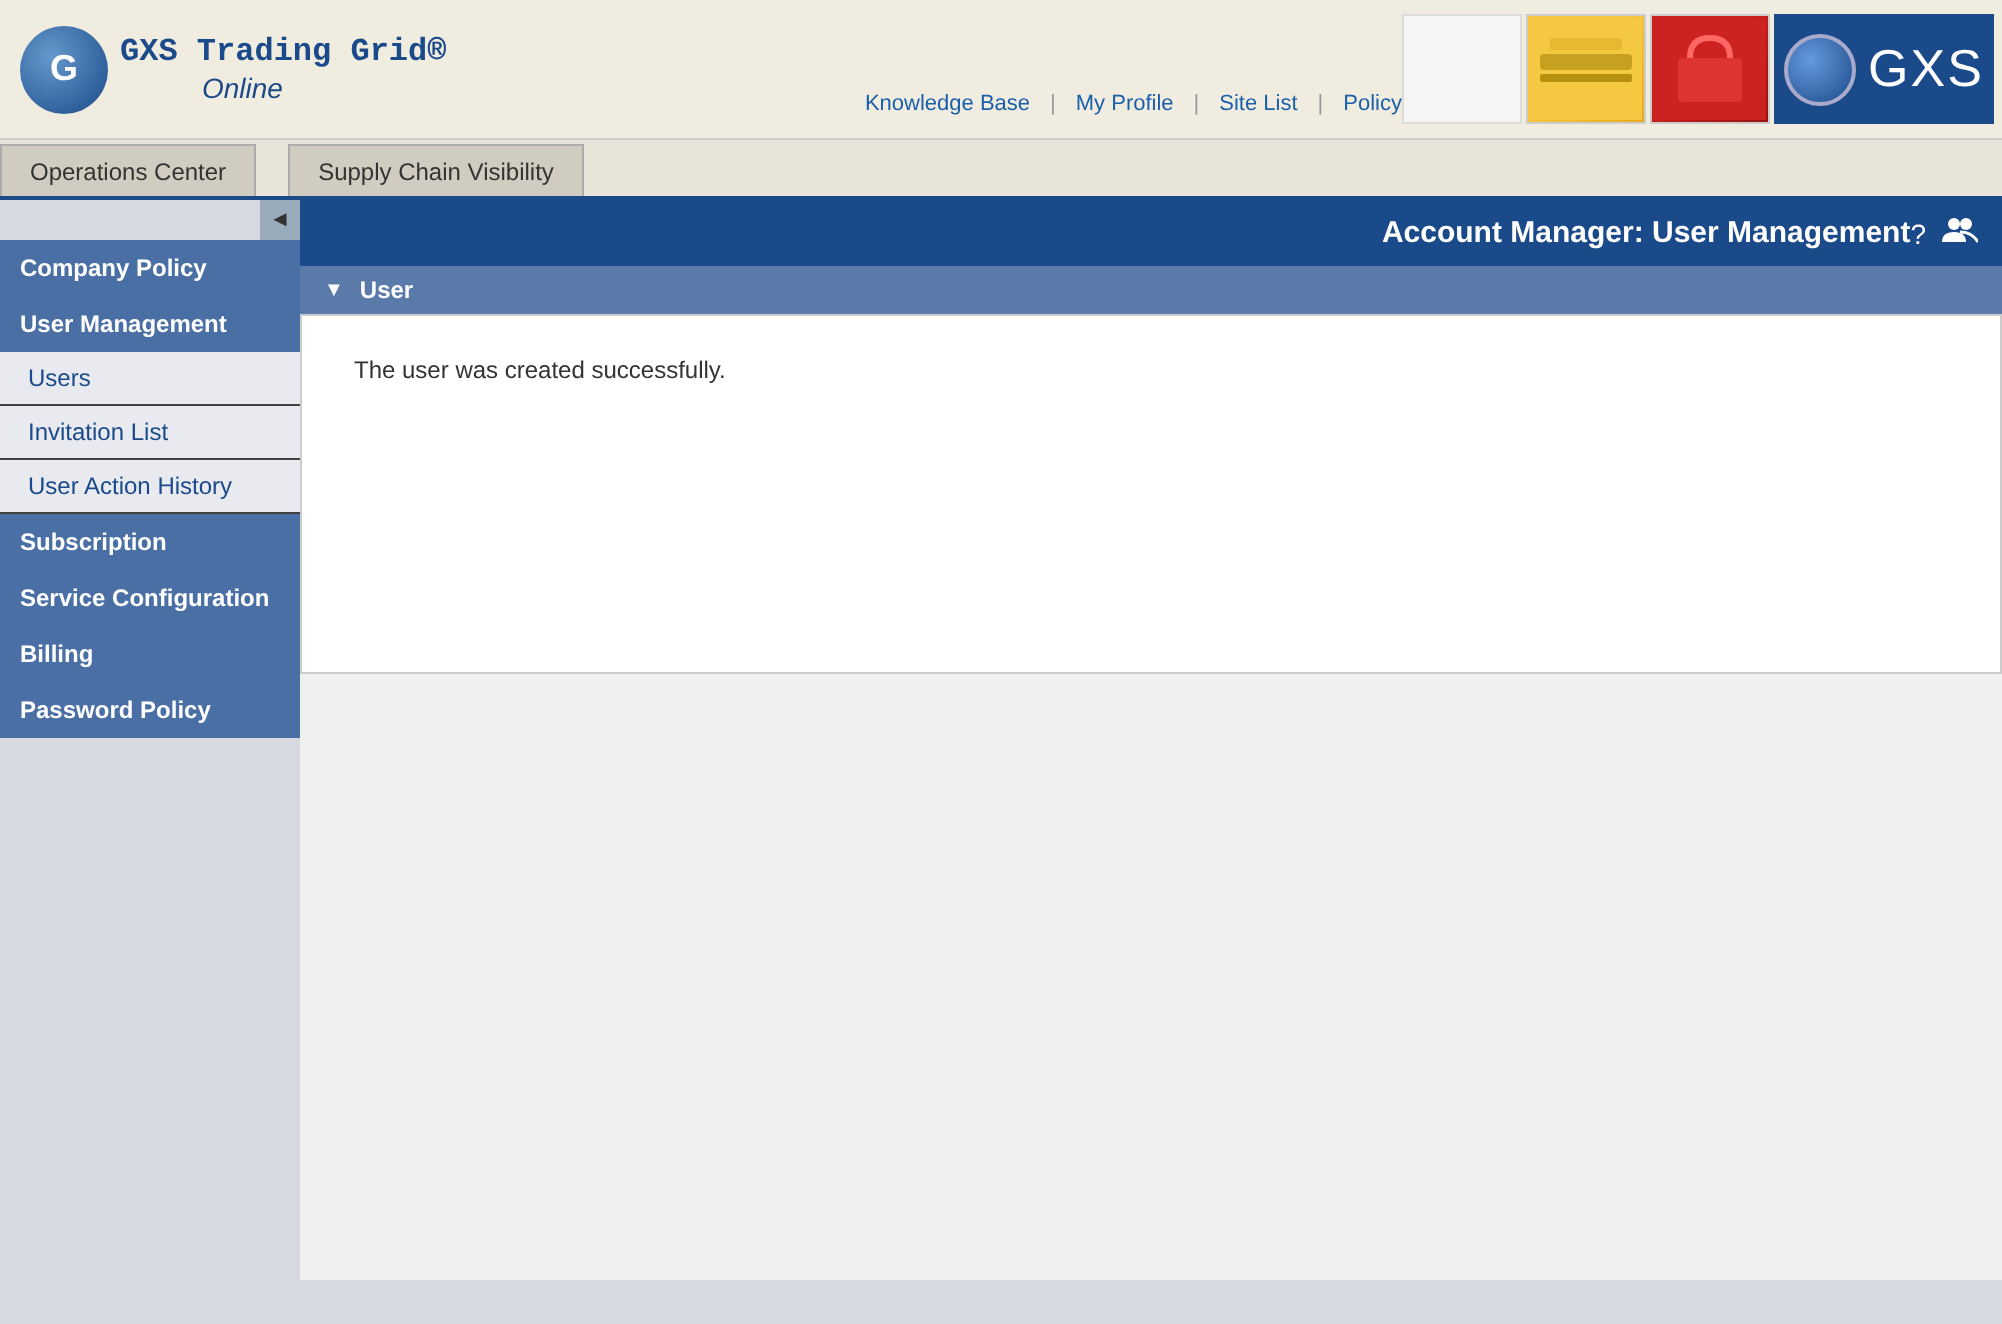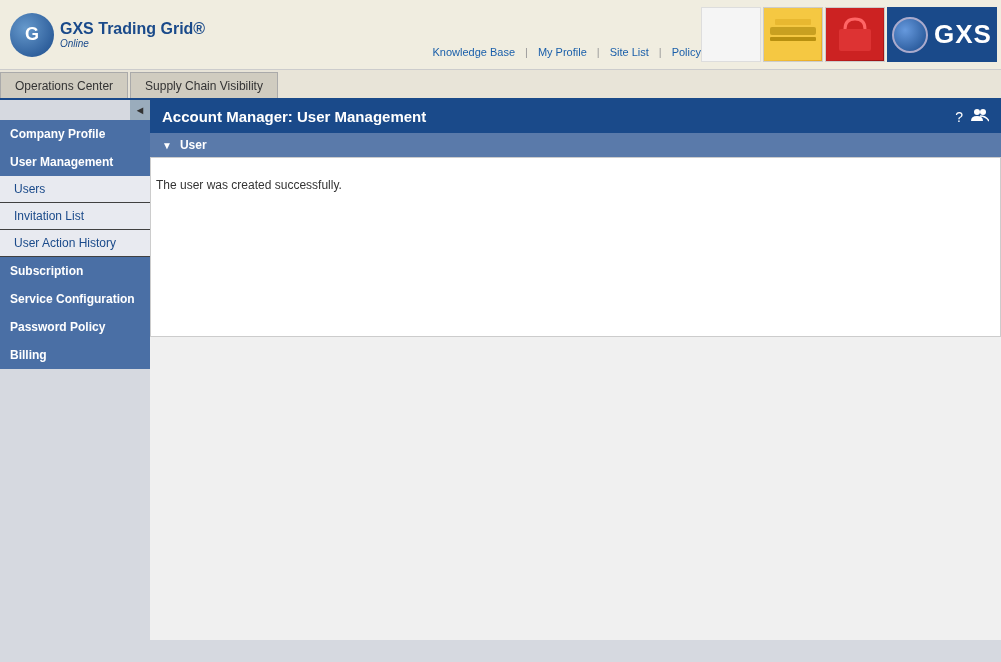--- a/index.html
+++ b/index.html
@@ -32,25 +32,27 @@
       font-size: 18px;
       font-weight: bold;
     }
     #logo-text {
       line-height: 1.2;
     }
     #logo-text .brand {
       font-size: 16px;
       font-weight: bold;
       color: #1a4a8a;
+      font-family: Liberation Mono, monospace;
     }
     #logo-text .sub {
-      font-size: 10px;
+      font-size: 14px;
       color: #1a4a8a;
       font-style: italic;
+      margin-left: 41px;
     }
     #top-links {
       display: flex;
       gap: 10px;
       font-size: 11px;
       color: #1a5faa;
       margin-bottom: 4px;
       align-self: flex-end;
       align-items: flex-end;
     }
@@ -95,21 +97,21 @@
     }
     .gxs-logo-box {
       width: 110px;
       height: 55px;
       background: #1a4a8a;
       display: flex;
       align-items: center;
       justify-content: center;
       color: white;
       font-size: 26px;
-      font-weight: bold;
+      font-weight: normal;
       letter-spacing: 1px;
       gap: 6px;
     }
     .gxs-logo-icon {
       width: 36px;
       height: 36px;
       border-radius: 50%;
       background: radial-gradient(circle at 35% 35%, #6699dd, #1a4a8a);
       border: 2px solid #aac;
     }
@@ -123,21 +125,21 @@
       border-bottom: 2px solid #1a4a8a;
       padding-left: 0;
     }
     .nav-tab {
       padding: 5px 14px;
       font-size: 12px;
       cursor: pointer;
       background: #d0ccc0;
       border: 1px solid #aaa;
       border-bottom: none;
-      margin-right: 2px;
+      margin-right: 16px;
       color: #333;
       height: 26px;
       display: flex;
       align-items: center;
     }
     .nav-tab.active {
       background: #1a4a8a;
       color: white;
       font-weight: bold;
       border-color: #1a4a8a;
@@ -191,21 +193,21 @@
       min-height: 540px;
     }
     #content-header {
       background: #1a4a8a;
       color: white;
       padding: 8px 12px;
       font-size: 15px;
       font-weight: bold;
       display: flex;
       align-items: center;
-      justify-content: space-between;
+      justify-content: flex-end;
     }
     #content-header-actions {
       display: flex;
       gap: 8px;
       align-items: center;
     }
     #content-header-actions .icon-btn {
       color: white;
       cursor: pointer;
       font-size: 14px;
@@ -226,21 +228,21 @@
     }
     #user-subheader .collapse-icon {
       font-size: 10px;
       cursor: pointer;
     }
 
     
     #content-body {
       background: white;
       margin: 0;
-      padding: 20px 5px;
+      padding: 20px 26px;
       min-height: 180px;
       border: 1px solid #ccc;
     }
     .success-message {
       color: #333;
       font-size: 12px;
     }
   </style>
 </head>
 <body>
@@ -300,21 +302,21 @@
 </div>
 
 <div id="main-layout">
 
   <div id="sidebar">
     <div style="display:flex; justify-content:flex-end; background:#d6d9e0;">
       <div id="sidebar-collapse-btn">◄</div>
     </div>
 
     <div class="sidebar-section-header">
-      <span>Company Profile</span>
+      <span>Company Policy</span>
     </div>
 
     <div class="sidebar-section-header">
       <span>User Management</span>
     </div>
     <div class="sidebar-item">
       <span>Users</span>
     </div>
     <div class="sidebar-item">
       <span>Invitation List</span>
@@ -325,25 +327,25 @@
 
     <div class="sidebar-section-header">
       <span>Subscription</span>
     </div>
 
     <div class="sidebar-section-header">
       <span>Service Configuration</span>
     </div>
 
     <div class="sidebar-section-header">
+      <span>Billing</span>
+    </div>
+
+    <div class="sidebar-section-header">
       <span>Password Policy</span>
-    </div>
-
-    <div class="sidebar-section-header">
-      <span>Billing</span>
     </div>
   </div>
 
   <div id="content-area">
     <div id="content-header">
       <span>Account Manager: User Management</span>
       <div id="content-header-actions">
         <button class="icon-btn" title="Help">?</button>
         <button class="icon-btn" title="Users">
           

